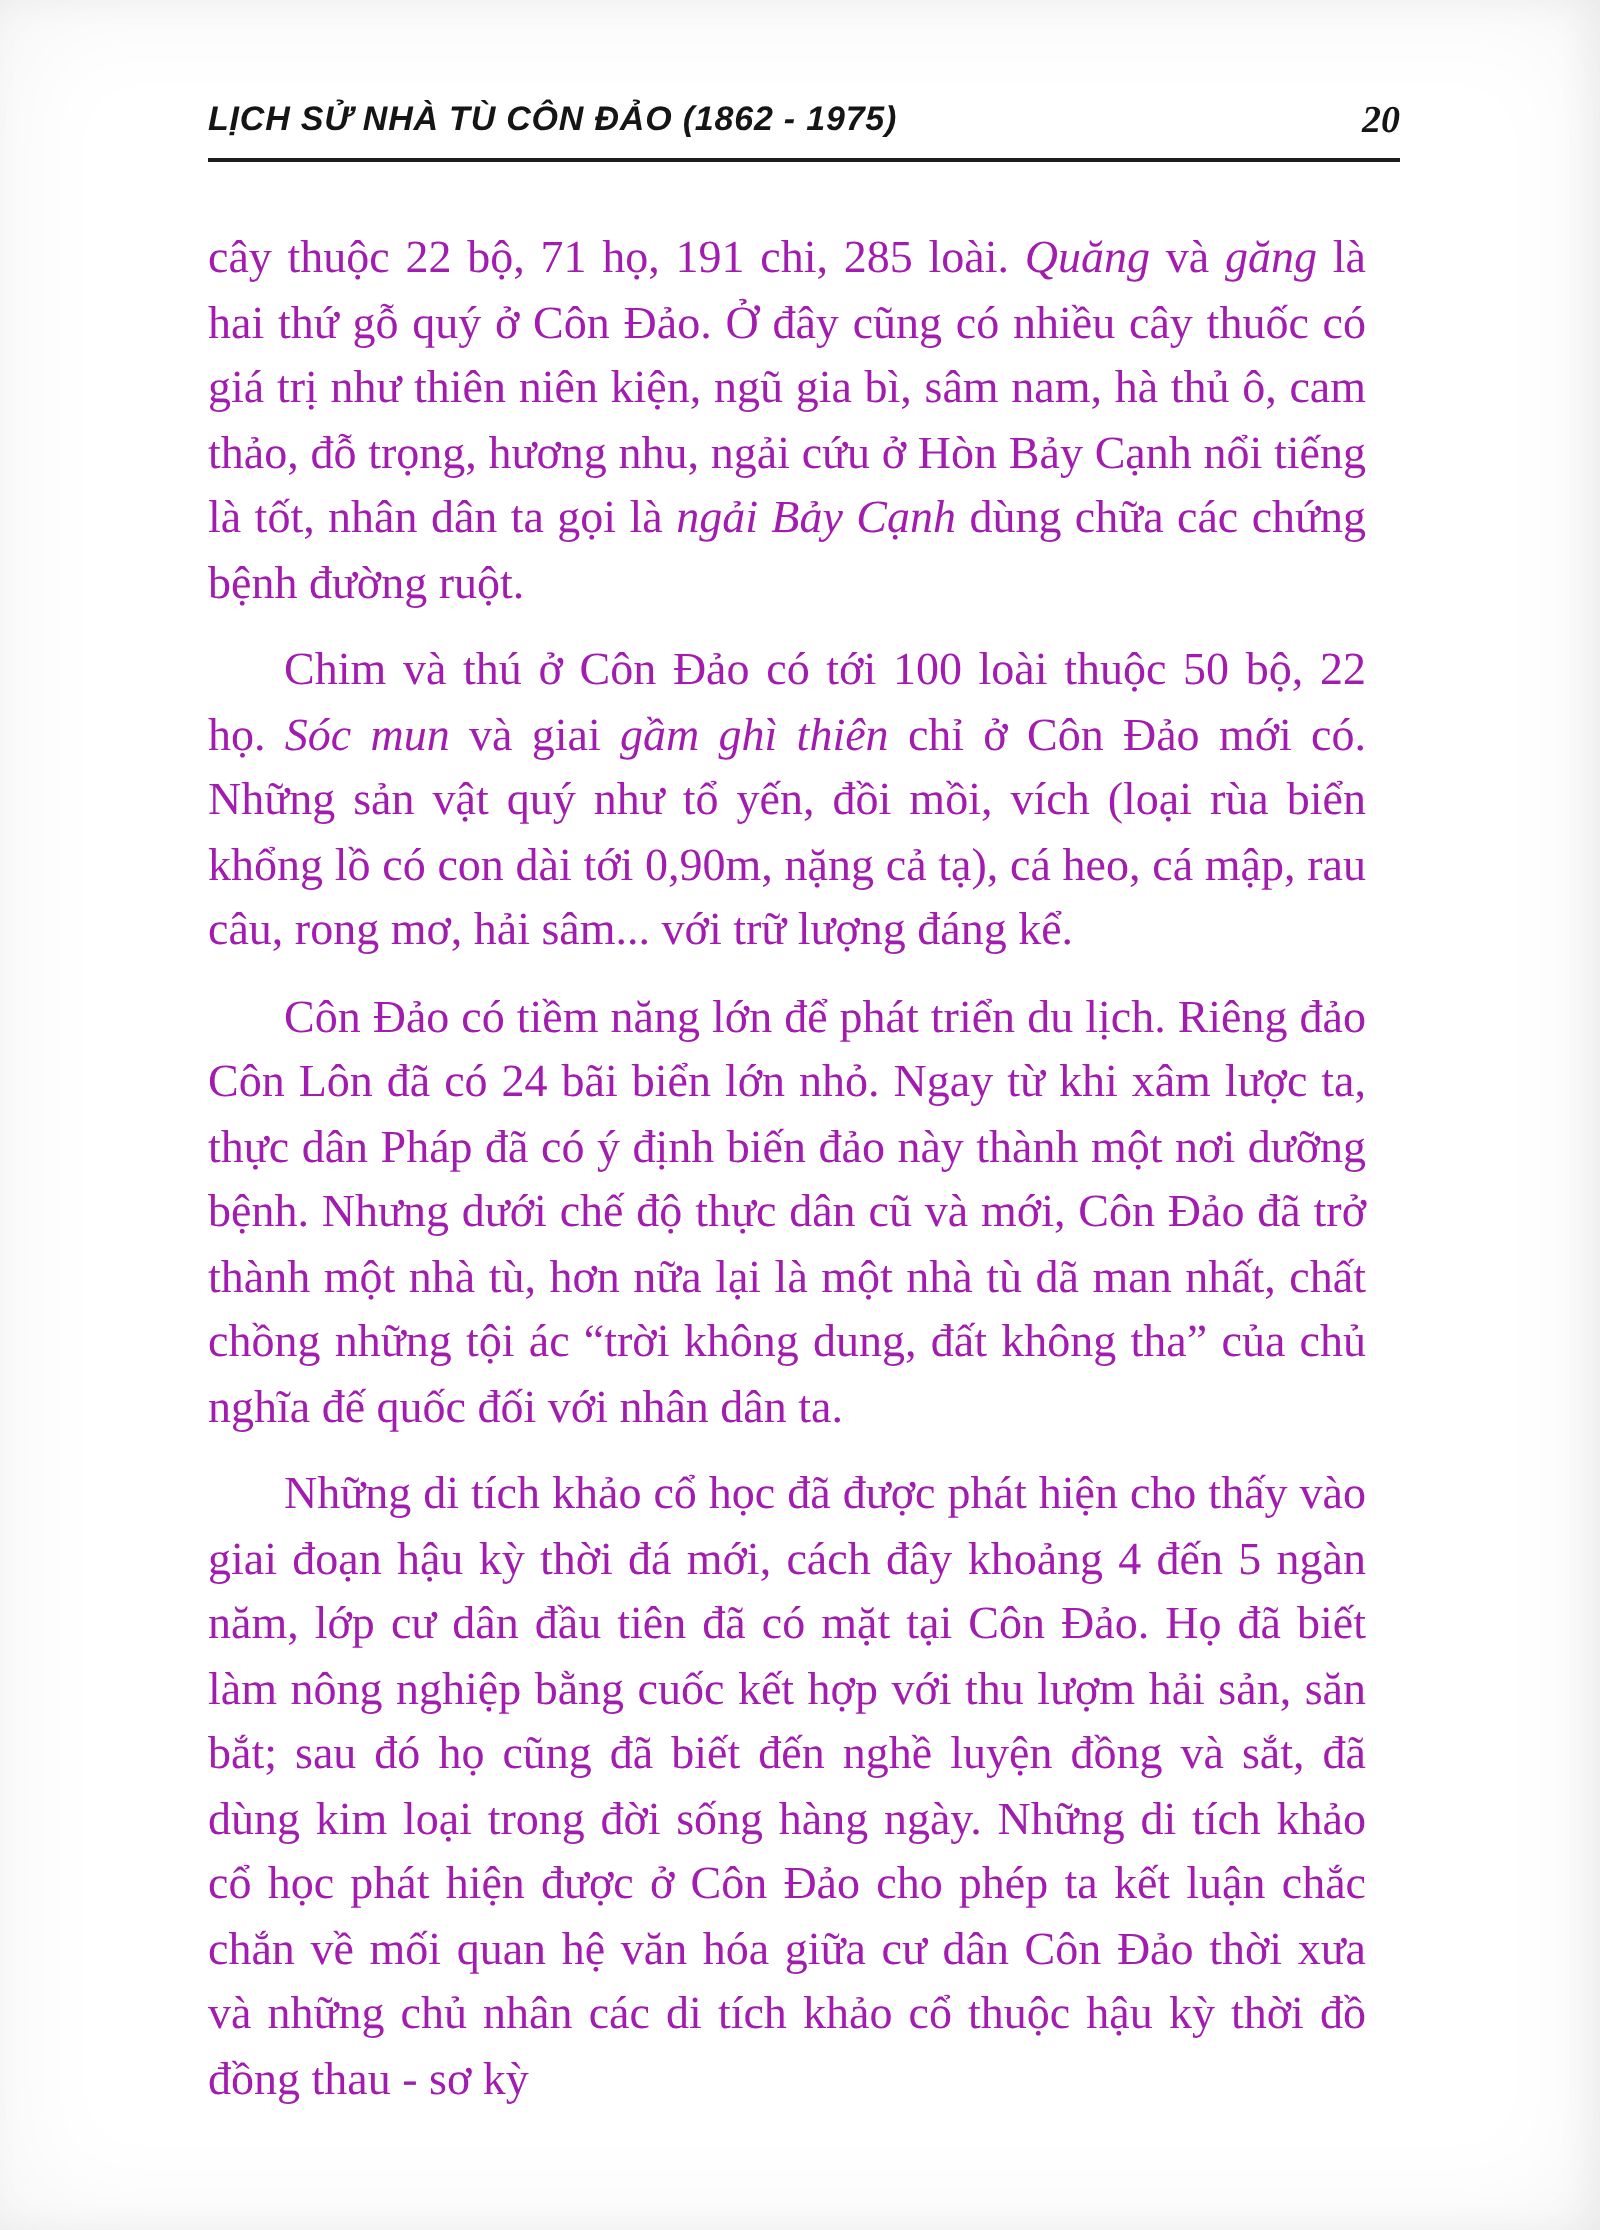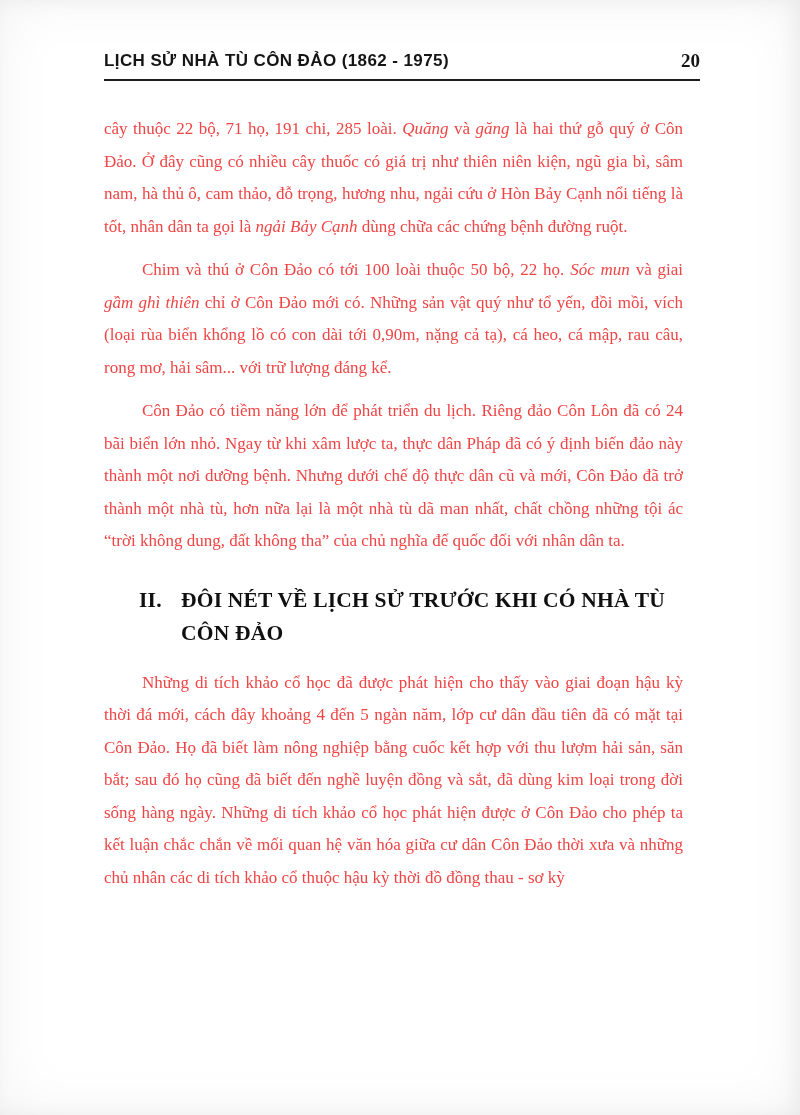--- a/index.html
+++ b/index.html
@@ -15,21 +15,22 @@
   }
   .inner {
     position: absolute;
     left: 104px;
     top: 50px;
     width: 596px;
   }
   .page-header {
     display: flex;
     justify-content: space-between;
-    align-items: center;
+    align-items: flex-start;
+    font-style: italic;
   }
   .page-title {
     font-family: "Liberation Sans", sans-serif;
     font-weight: bold;
     font-size: 17px;
     letter-spacing: 0.4px;
     color: #151515;
   }
   .page-number {
     font-family: "Liberation Serif", serif;
@@ -37,25 +38,25 @@
     font-size: 19px;
     color: #151515;
   }
   .header-rule {
     margin-top: 7px;
     border-bottom: 2px solid #1c1c1c;
   }
   .body-text { margin-top: 32px; }
   .para {
     font-family: "Liberation Serif", serif;
-    font-size: 17px;
+    font-size: 23px;
     line-height: 32.5px;
     text-align: justify;
     margin: 0 17px 11px 0;
-    color: #ef4444;
+    color: #a21caf;
   }
   .para.indent { text-indent: 38px; }
   .para .it { font-style: italic; }
   .section-heading {
     font-family: "Liberation Serif", serif;
     font-weight: bold;
     font-size: 21.5px;
     line-height: 33px;
     letter-spacing: 0.2px;
     color: #101010;
@@ -80,21 +81,18 @@
       <span class="page-title">LỊCH SỬ NHÀ TÙ CÔN ĐẢO (1862 - 1975)</span>
       <span class="page-number">20</span>
     </div>
     <div class="header-rule"></div>
 
     <div class="body-text">
       <p class="para"><span>cây thuộc 22 bộ, 71 họ, 191 chi, 285 loài. </span><span class="it">Quăng</span><span> và </span><span class="it">găng</span><span> là hai thứ gỗ quý ở Côn Đảo. Ở đây cũng có nhiều cây thuốc có giá trị như thiên niên kiện, ngũ gia bì, sâm nam, hà thủ ô, cam thảo, đỗ trọng, hương nhu, ngải cứu ở Hòn Bảy Cạnh nổi tiếng là tốt, nhân dân ta gọi là </span><span class="it">ngải Bảy Cạnh</span><span> dùng chữa các chứng bệnh đường ruột.</span></p>
       <p class="para indent"><span>Chim và thú ở Côn Đảo có tới 100 loài thuộc 50 bộ, 22 họ. </span><span class="it">Sóc mun</span><span> và giai </span><span class="it">gầm ghì thiên</span><span> chỉ ở Côn Đảo mới có. Những sản vật quý như tổ yến, đồi mồi, vích (loại rùa biển khổng lồ có con dài tới 0,90m, nặng cả tạ), cá heo, cá mập, rau câu, rong mơ, hải sâm... với trữ lượng đáng kể.</span></p>
       <p class="para indent"><span>Côn Đảo có tiềm năng lớn để phát triển du lịch. Riêng đảo Côn Lôn đã có 24 bãi biển lớn nhỏ. Ngay từ khi xâm lược ta, thực dân Pháp đã có ý định biến đảo này thành một nơi dưỡng bệnh. Nhưng dưới chế độ thực dân cũ và mới, Côn Đảo đã trở thành một nhà tù, hơn nữa lại là một nhà tù dã man nhất, chất chồng những tội ác “trời không dung, đất không tha” của chủ nghĩa đế quốc đối với nhân dân ta.</span></p>
 
-      <div class="section-heading">
-        <span class="num">II.</span><span>ĐÔI NÉT VỀ LỊCH SỬ TRƯỚC KHI CÓ NHÀ TÙ CÔN ĐẢO</span>
-      </div>
 
       <p class="para indent"><span>Những di tích khảo cổ học đã được phát hiện cho thấy vào giai đoạn hậu kỳ thời đá mới, cách đây khoảng 4 đến 5 ngàn năm, lớp cư dân đầu tiên đã có mặt tại Côn Đảo. Họ đã biết làm nông nghiệp bằng cuốc kết hợp với thu lượm hải sản, săn bắt; sau đó họ cũng đã biết đến nghề luyện đồng và sắt, đã dùng kim loại trong đời sống hàng ngày. Những di tích khảo cổ học phát hiện được ở Côn Đảo cho phép ta kết luận chắc chắn về mối quan hệ văn hóa giữa cư dân Côn Đảo thời xưa và những chủ nhân các di tích khảo cổ thuộc hậu kỳ thời đồ đồng thau - sơ kỳ</span></p>
     </div>
 
   </div>
 </div>
 
 </body></html>

